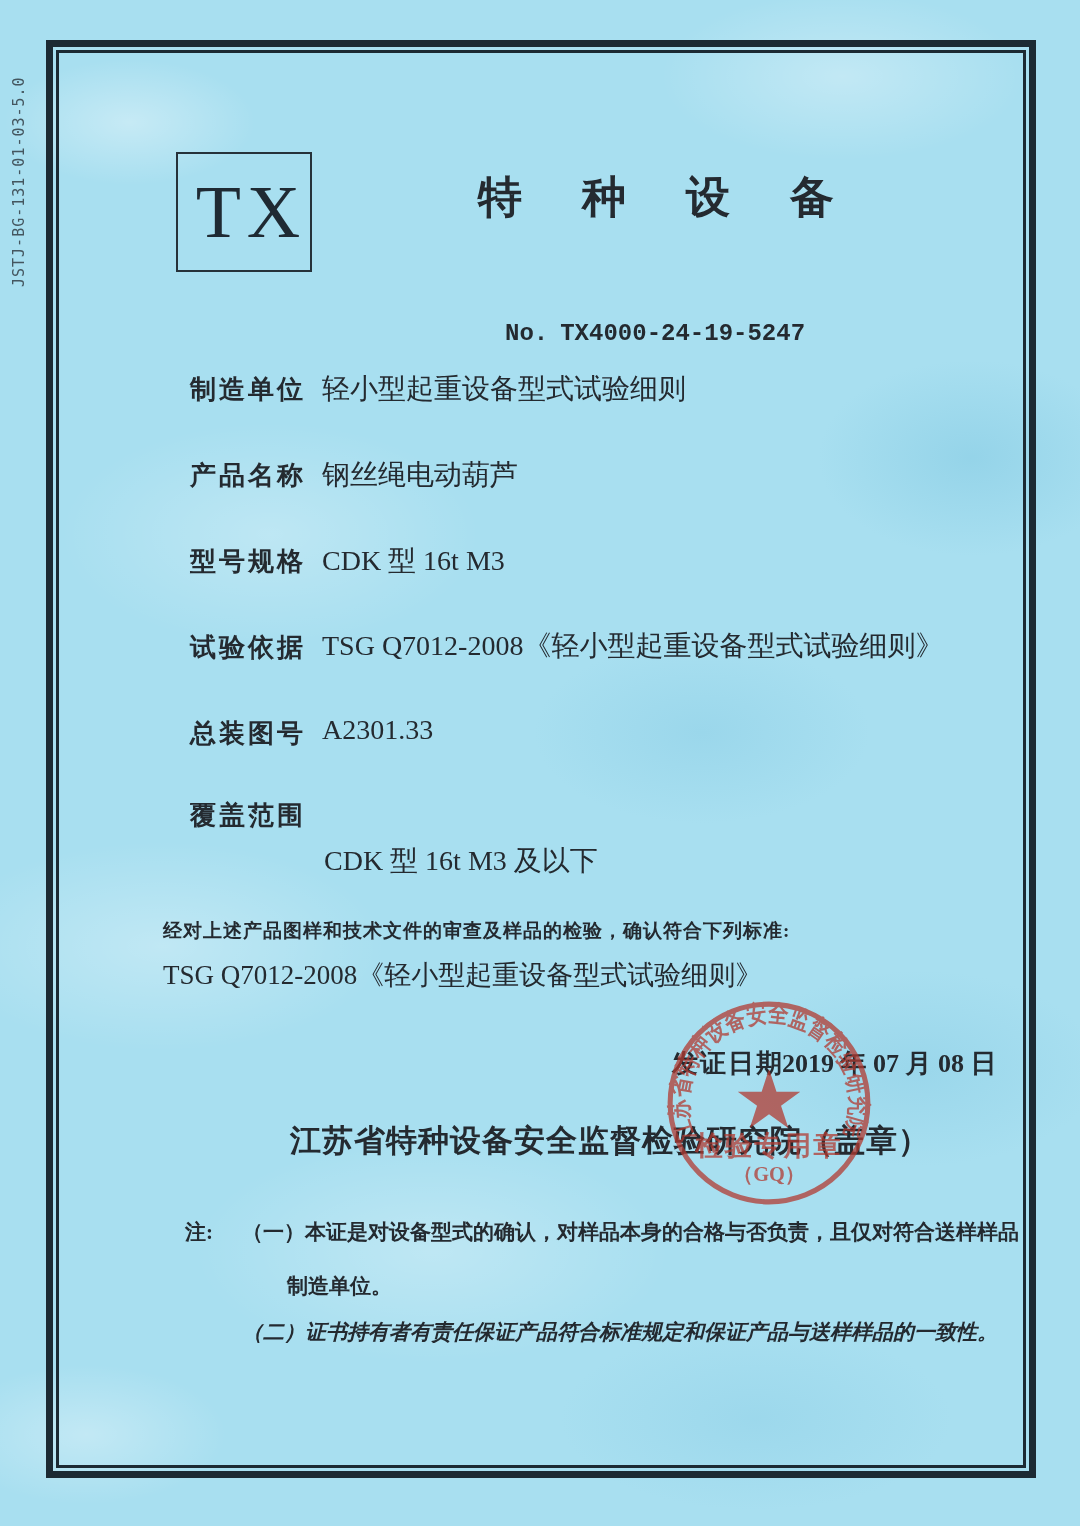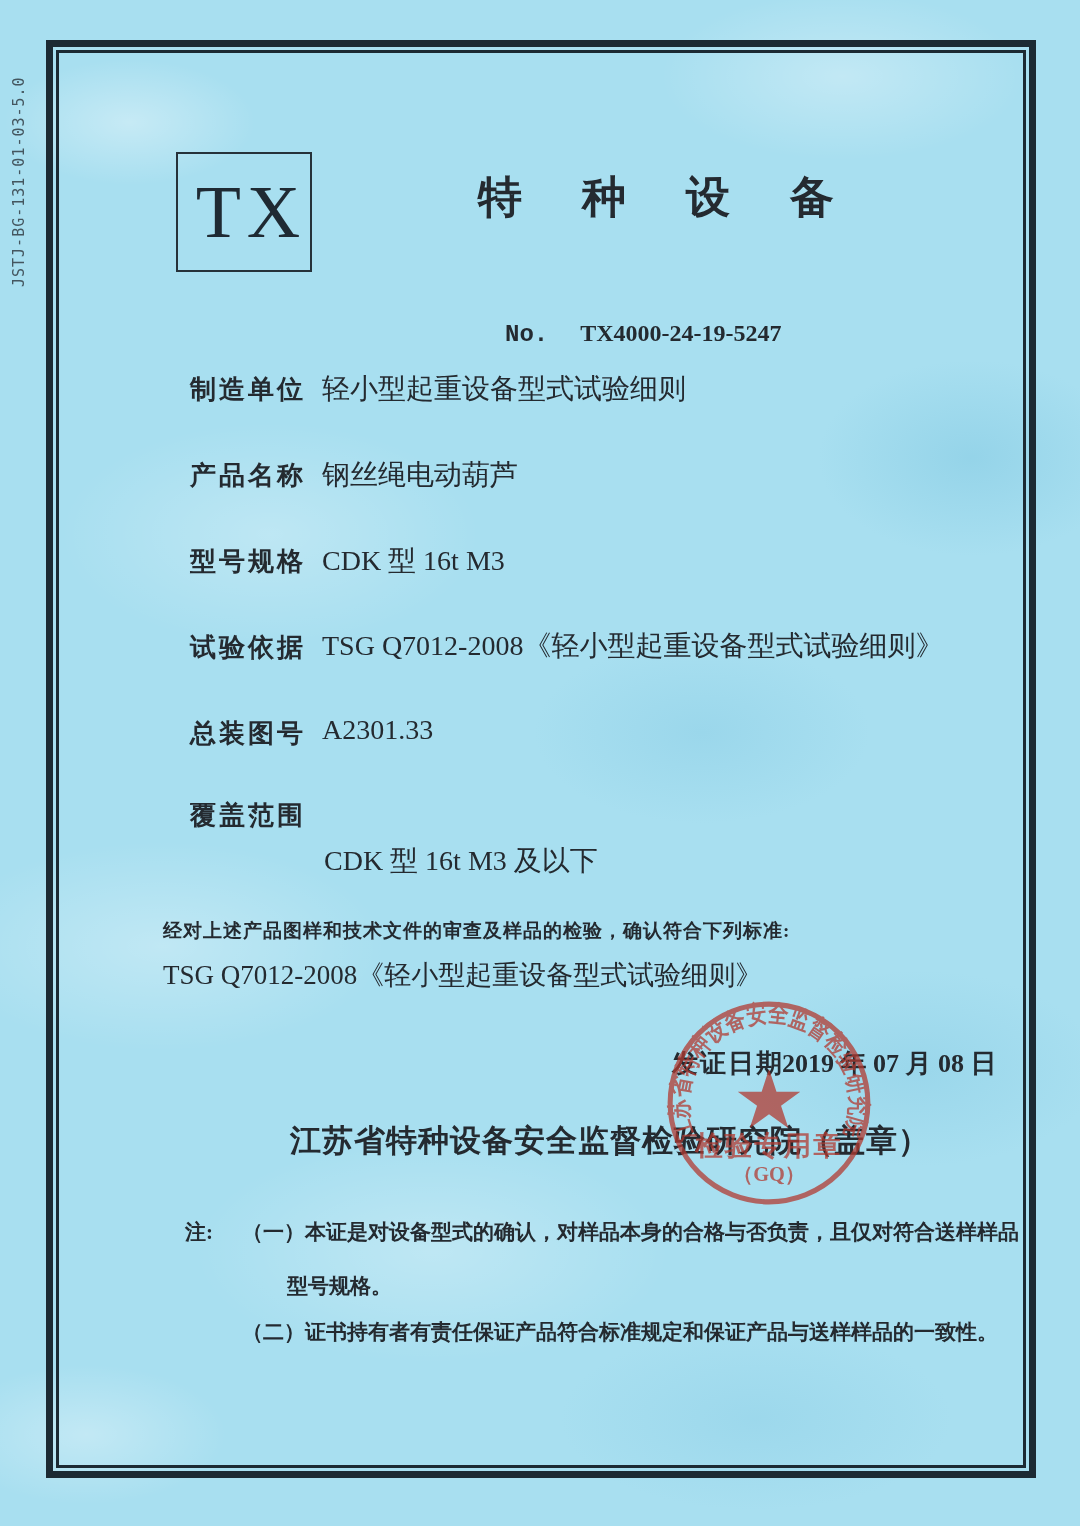--- a/index.html
+++ b/index.html
@@ -67,37 +67,37 @@
   .title2 {
     left:396px; top:228px;
     font-size:69px; font-weight:bold; letter-spacing:0px;
     white-space:nowrap;
   }
   .no-line {
     left:505px; top:320px;
     font-family:"Liberation Mono","DejaVu Sans Mono",monospace;
     font-size:24px; font-weight:bold; white-space:nowrap;
   }
-  .no-line .num { margin-left:32px;font-family:Liberation Serif, serif; }
+  .no-line .num { margin-left:12px; }
   .field-label {
     font-size:26px; font-weight:bold; letter-spacing:3px; white-space:nowrap;
   }
   .field-value {
     font-size:28px; white-space:nowrap;
   }
   .bold-val { font-weight:bold; letter-spacing:1px; }
   .statement1 { left:163px; top:918px; font-size:19px; font-weight:bold; letter-spacing:1px; white-space:nowrap; }
   .statement2 { left:163px; top:957px; font-size:27px; white-space:nowrap; }
   .date-label { left:672px; top:1046px; font-size:26px; font-weight:bold; letter-spacing:2px; white-space:nowrap; }
   .date-value { left:782px; top:1046px; font-size:26px; font-weight:bold; white-space:nowrap; }
   .authority  { left:290px; top:1120px; font-size:31px; font-weight:bold; letter-spacing:1px; white-space:nowrap; }
   .note-label { left:185px; top:1218px; font-size:21px; font-weight:bold; white-space:nowrap; }
   .note-l1 { left:242px; top:1218px; font-size:21px; font-weight:bold; white-space:nowrap; }
   .note-l2 { left:287px; top:1272px; font-size:21px; font-weight:bold; white-space:nowrap; }
-  .note-l3 { left:242px; top:1318px; font-size:21px; font-weight:bold; white-space:nowrap; }
+  .note-l3 { left:242px; top:1318px; font-size:21px; font-weight:bold; white-space:nowrap;font-style:italic; }
   
   .stamp {
     position:absolute; z-index:5;
     left:662px; top:996px; width:214px; height:214px;
     opacity:.74;
   }
 </style>
 </head>
 <body>
 
@@ -137,21 +137,21 @@
 
   <div class="abs statement1 ink">经对上述产品图样和技术文件的审查及样品的检验，确认符合下列标准:</div>
   <div class="abs statement2 ink">TSG Q7012-2008《轻小型起重设备型式试验细则》</div>
 
   <div class="abs date-label ink">发证日期</div>
   <div class="abs date-value ink">2019 年 07 月 08 日</div>
   <div class="abs authority ink">江苏省特种设备安全监督检验研究院（盖章）</div>
 
   <div class="abs note-label ink">注:</div>
   <div class="abs note-l1 ink">（一）本证是对设备型式的确认，对样品本身的合格与否负责，且仅对符合送样样品</div>
-  <div class="abs note-l2 ink">型号规格。</div>
+  <div class="abs note-l2 ink">制造单位。</div>
   <div class="abs note-l3 ink">（二）证书持有者有责任保证产品符合标准规定和保证产品与送样样品的一致性。</div>
 
   <svg class="stamp" viewBox="0 0 210 210" xmlns="http://www.w3.org/2000/svg">
     <g fill="#b23a31" stroke="none">
       <circle cx="105" cy="105" r="97" fill="none" stroke="#b23a31" stroke-width="5"></circle>
       <path id="sealArc" d="M 32.5,139 A 80,80 0 1 1 177.5,139" fill="none"></path>
       <text font-size="24" font-weight="bold" font-family="Liberation Serif, DejaVu Serif, serif">
         <textPath href="#sealArc" startOffset="0" textLength="318" lengthAdjust="spacingAndGlyphs">江苏省特种设备安全监督检验研究院</textPath>
       </text>
       <text x="105" y="130" font-size="80" text-anchor="middle" font-family="DejaVu Sans, sans-serif">★</text>

